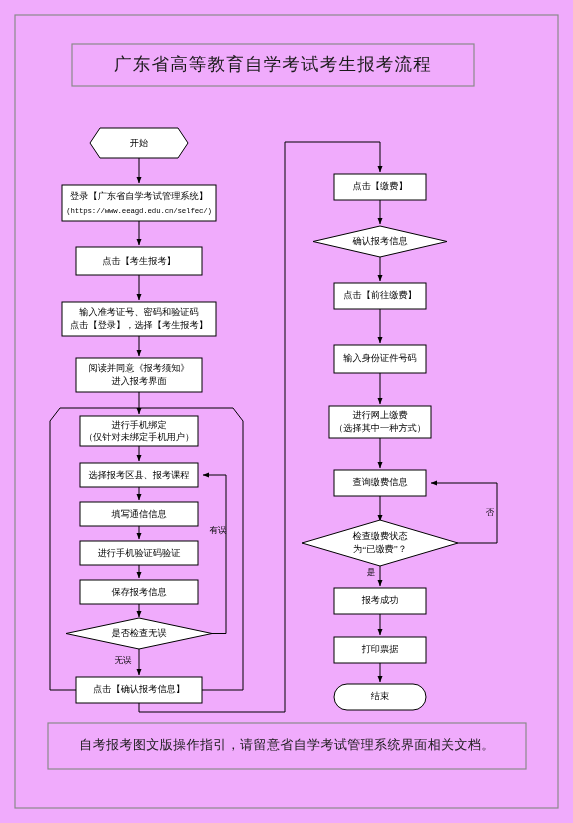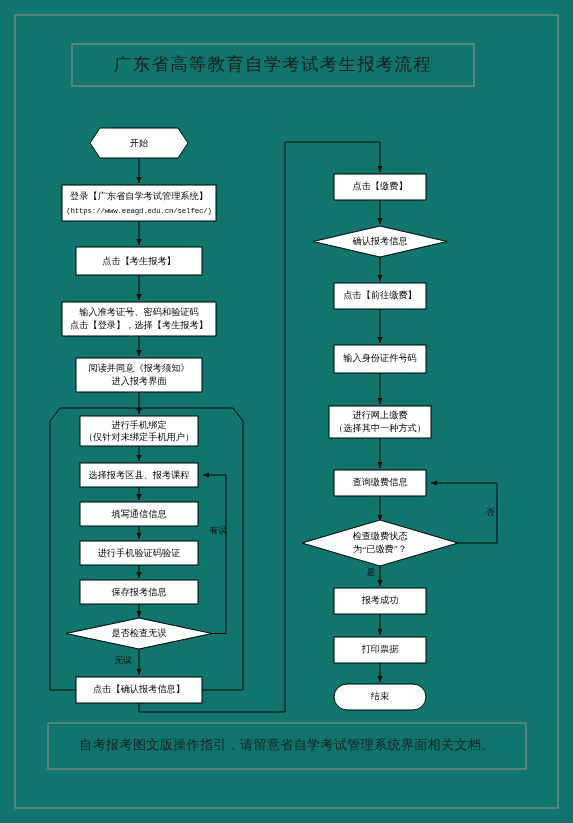--- a/index.html
+++ b/index.html
@@ -7,21 +7,21 @@
     padding: 0;
     background: #ffffff;
   }
   body {
     font-family: "Liberation Serif", "DejaVu Serif", serif;
   }
   #page {
     position: relative;
     width: 573px;
     height: 823px;
-    background: #0f766e;
+    background: #f0abfc;
     overflow: hidden;
   }
   svg#flow {
     display: block;
     width: 573px;
     height: 823px;
   }
   .node-shape {
     fill: #ffffff;
     stroke: #000000;

